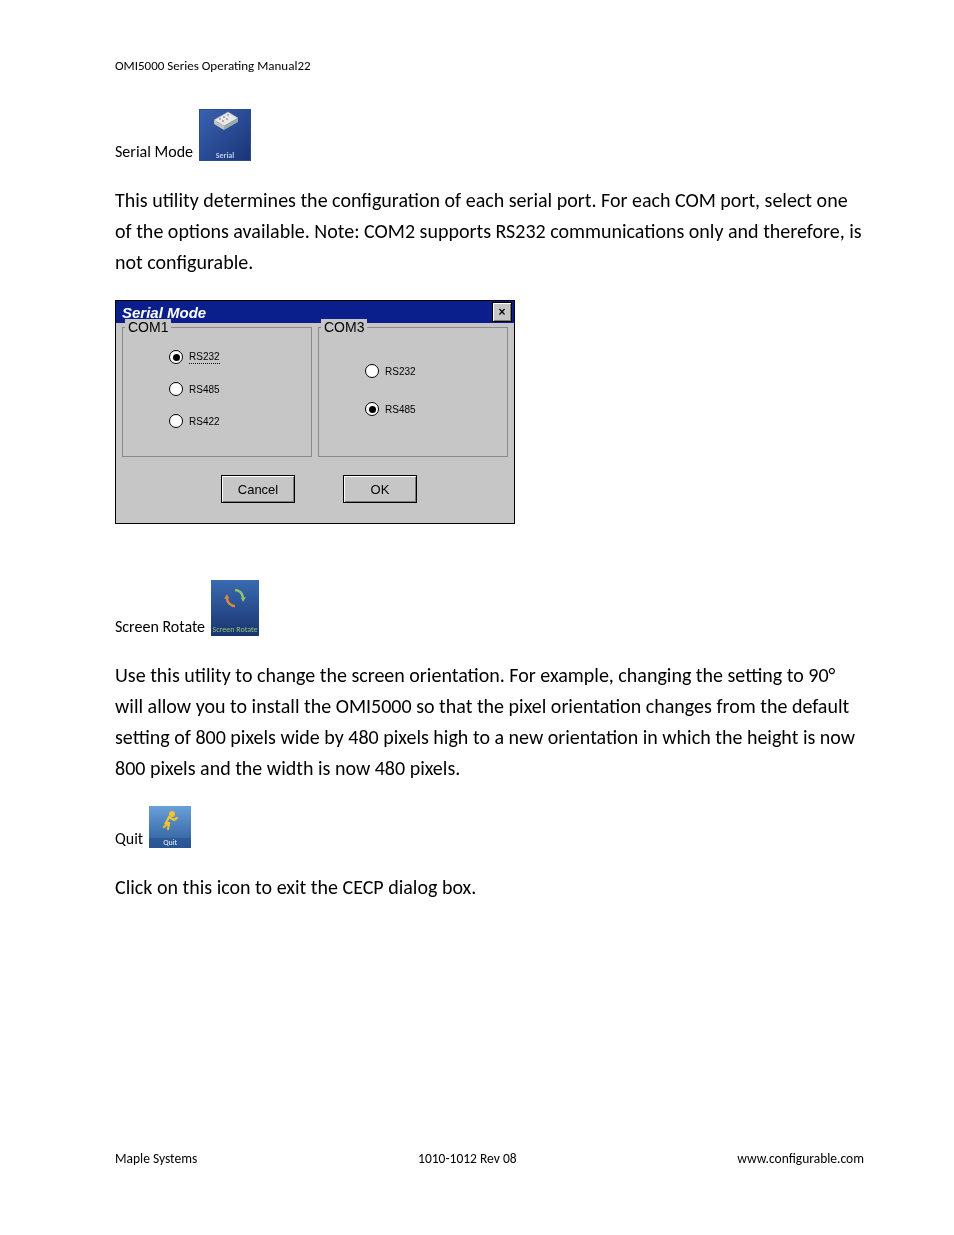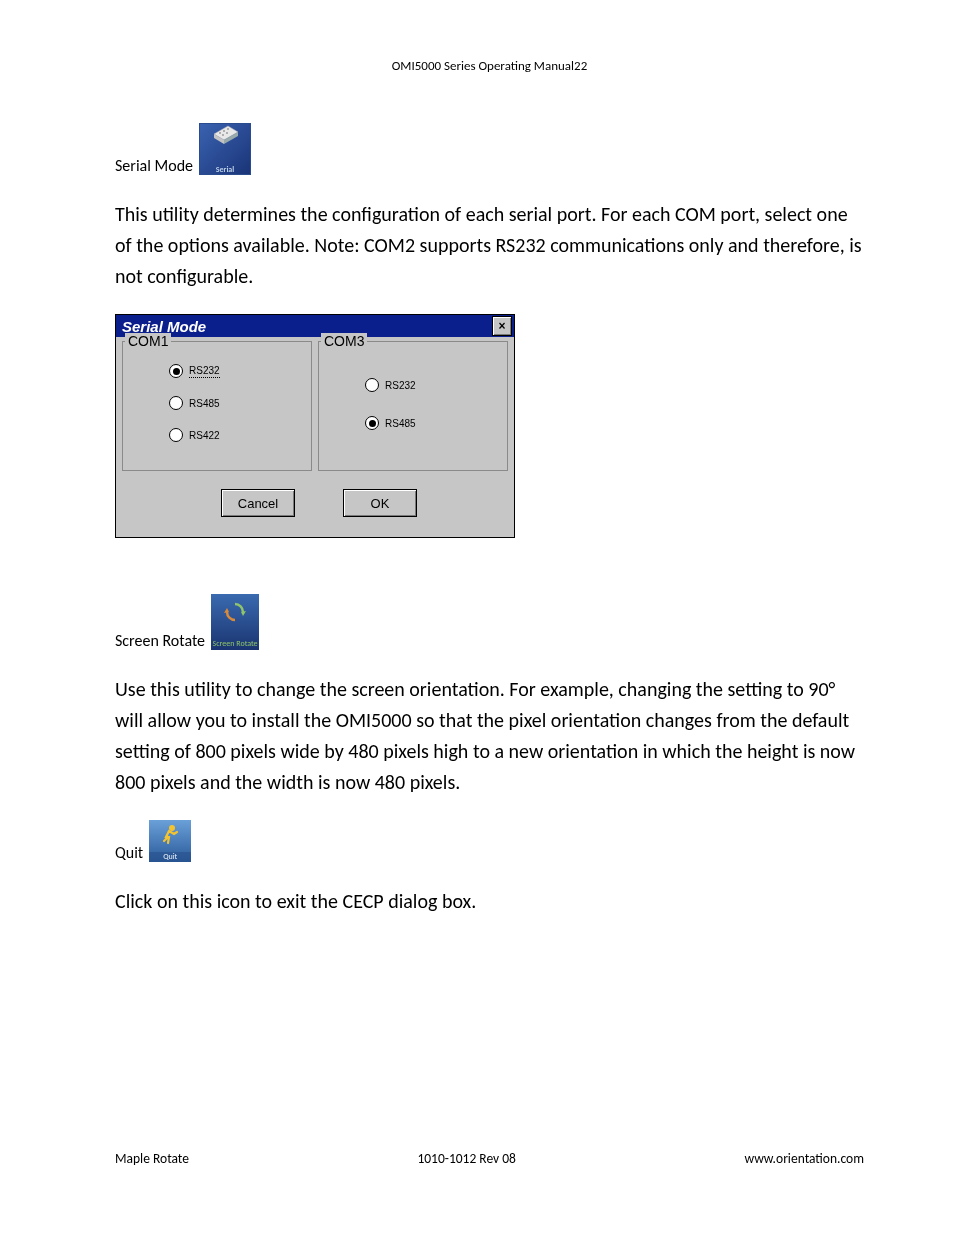--- a/index.html
+++ b/index.html
@@ -11,23 +11,23 @@
   }
   .page {
     width: 954px;
     height: 1235px;
     position: relative;
     box-sizing: border-box;
     padding: 58px 90px 0 115px;
   }
   .header-row {
     display: flex;
-    justify-content: center;
+    justify-content: flex-start;
     font-size: 13px;
-    margin-bottom: 50px;
+    margin-bottom: 36px;
   }
   .section-label-row {
     display: flex;
     align-items: flex-end;
     gap: 6px;
     margin-bottom: 24px;
   }
   .section-label {
     font-size: 16px;
   }
@@ -315,18 +315,18 @@
         <circle cx="14" cy="5" r="3" fill="#f4c430"></circle>
         <path d="M11 8 L8 14 L11 14 L10 20 M11 8 L16 11 L19 9 M10 14 L6 18" stroke="#f4c430" stroke-width="2.2" fill="none" stroke-linecap="round"></path>
       </svg>
       <div class="caption">Quit</div>
     </div>
   </div>
 
   <div class="body-text">Click on this icon to exit the CECP dialog box.</div>
 
   <div class="footer-row">
-    <span>Maple Rotate</span>
+    <span>Maple Systems</span>
     <span>1010-1012 Rev 08</span>
-    <span>www.orientation.com</span>
+    <span>www.configurable.com</span>
   </div>
 
 </div>
 
 </body></html>

